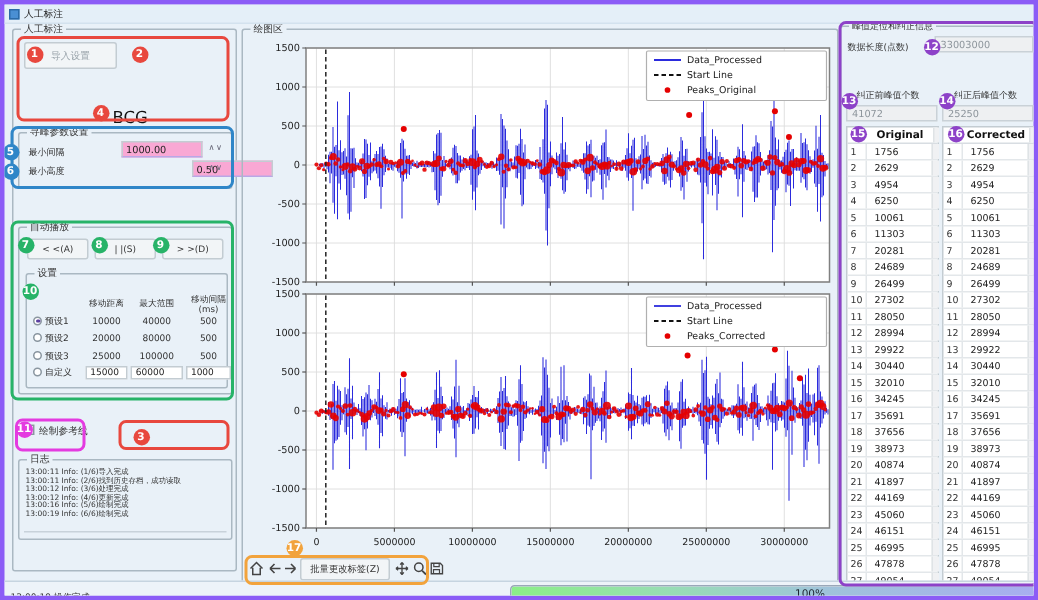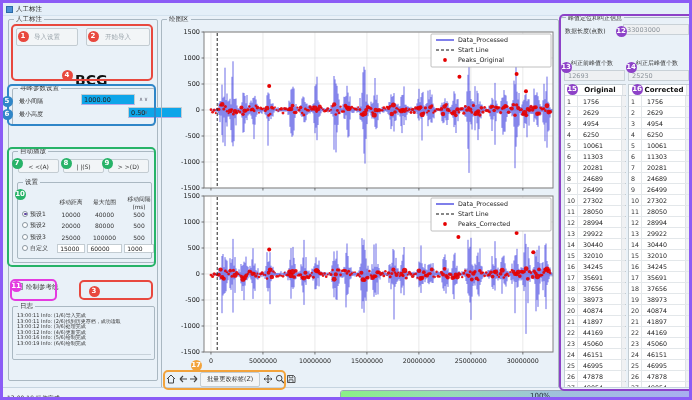--- a/index.html
+++ b/index.html
@@ -7,21 +7,21 @@
   *{box-sizing:border-box;}
   
   .titlebar{position:absolute;left:0;top:0;width:100%;height:13px;background:#e4eff8;border-bottom:1px solid #d3e2ee;display:flex;align-items:center;padding-left:3px;}
   .titleicon{width:7px;height:7px;background:#4a8fd4;border:1px solid #2b6aa8;margin-right:3px;}
   .titletext{font-size:6.5px;color:#222;}
   
   .groupbox{position:absolute;border:1px solid #aab8c2;border-radius:2px;}
   .grouplabel{position:absolute;top:-4px;left:5px;background:#e9f1f8;padding:0 2px;font-size:6.5px;line-height:7px;color:#333;white-space:nowrap;}
   .btn{position:absolute;background:#f2f5f7;border:1px solid #c3ccd2;border-radius:2px;font-size:6.5px;color:#333;text-align:center;display:flex;align-items:center;justify-content:center;}
   .btn.disabled{color:#9aa4ab;}
-  .inputbox{position:absolute;background:#0ea5e9;border:1px solid #c3ccd2;border-bottom:1px solid #b9a7e6;font-size:6.5px;color:#222;padding:1px 2px;line-height:8px;}
+  .inputbox{position:absolute;background:#f9a8d4;border:1px solid #c3ccd2;border-bottom:1px solid #b9a7e6;font-size:6.5px;color:#222;padding:1px 2px;line-height:8px;}
   .spinarrows{position:absolute;font-size:5.5px;color:#667;letter-spacing:1px;}
   .lbl{position:absolute;font-size:6px;color:#333;white-space:nowrap;}
   
   .preset-grid{position:absolute;left:4px;top:14px;display:grid;grid-template-columns:34px 30px 37px 32px;grid-auto-rows:11.5px;font-size:6px;color:#333;align-items:center;}
   .preset-grid .hdr{font-size:5.8px;text-align:center;color:#333;}
   .preset-grid .val{text-align:center;}
   .radio{display:inline-block;width:6px;height:6px;border:1px solid #8a96a0;border-radius:50%;background:#fff;vertical-align:-1px;margin-right:2px;position:relative;}
   .radio.sel::after{content:"";position:absolute;left:1px;top:1px;width:2.5px;height:2.5px;border-radius:50%;background:#5a3fa0;}
   .mini-input{background:#fff;border:1px solid #c3ccd2;height:9px;font-size:6px;line-height:8px;padding:0 2px;color:#222;}
   .checkbox{position:absolute;width:7px;height:7px;background:#fff;border:1px solid #8a96a0;}
@@ -53,22 +53,21 @@
 
   <div class="titlebar">
     <div class="titleicon"></div>
     <div class="titletext">人工标注</div>
   </div>
 
   <div class="groupbox" style="left:5px;top:16px;width:150px;height:362px;">
     <div class="grouplabel">人工标注</div>
 
     <div class="btn disabled" style="left:7px;top:8px;width:62px;height:18px;">导入设置</div>
-    <div class="btn disabled" style="left:77px;top:8px;width:64px;height:18px;">开始导入</div>
-    <div class="lbl" style="left:66px;top:52px;font-size:14px;font-weight:bold;color:#111;">BCG</div>
+    <div class="lbl" style="left:66px;top:52px;font-size:11px;font-weight:normal;color:#111;">BCG</div>
 
     <div class="groupbox" style="left:3px;top:68px;width:143px;height:38px;">
       <div class="grouplabel">寻峰参数设置</div>
       <div class="lbl" style="left:6px;top:8px;">最小间隔</div>
       <div class="inputbox" style="left:68px;top:5px;width:54px;height:11px;">1000.00</div>
       <div class="spinarrows" style="left:126px;top:7px;">∧∨</div>
       <div class="lbl" style="left:6px;top:21px;">最小高度</div>
       <div class="inputbox" style="left:68px;top:18px;width:54px;height:11px;margin-left:47px;">0.50</div>
       <div class="spinarrows" style="left:126px;top:20px;">∧∨</div>
     </div>
@@ -700,21 +699,21 @@
   </div>
 
   <div class="groupbox" style="left:557px;top:14px;width:132px;height:374px;">
     <div class="grouplabel" style="font-size:6px;">峰值定位和纠正信息</div>
 
     <div class="lbl" style="left:4px;top:9px;">数据长度(点数)</div>
     <div class="ro-field" style="left:62px;top:6px;width:66px;height:11px;">33003000</div>
 
     <div class="lbl" style="left:10px;top:41px;">纠正前峰值个数</div>
     <div class="lbl" style="left:75px;top:41px;">纠正后峰值个数</div>
-    <div class="ro-field" style="left:3px;top:52px;width:61px;height:11px;">12693</div>
+    <div class="ro-field" style="left:3px;top:52px;width:61px;height:11px;">41072</div>
     <div class="ro-field" style="left:67px;top:52px;width:61px;height:11px;">25250</div>
 
     <div class="ptable" style="left:3px;top:66px;" id="table-original">
         <div class="thead">
           <div></div>
           <div style="text-align:center;">Original</div>
           <div class="sb"></div>
         </div>
         <div class="trow">
           <div class="num">1</div>

